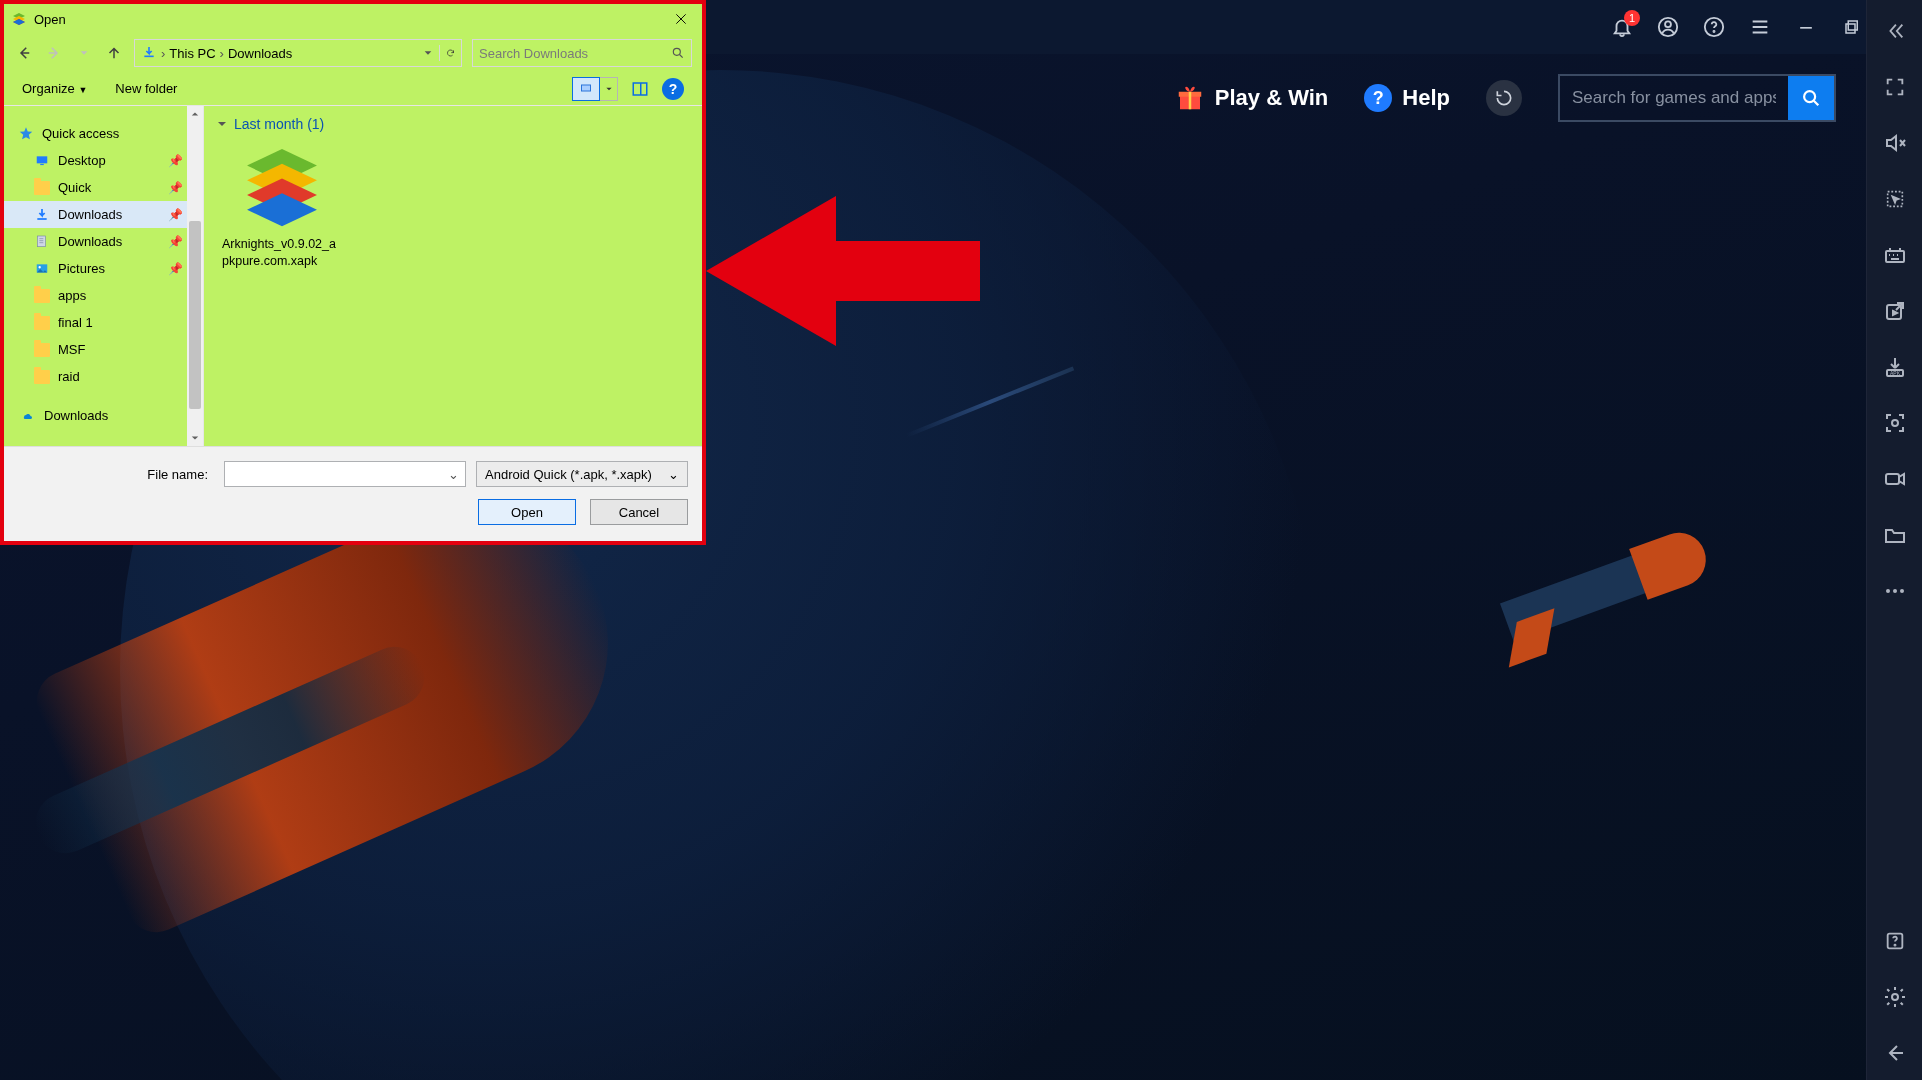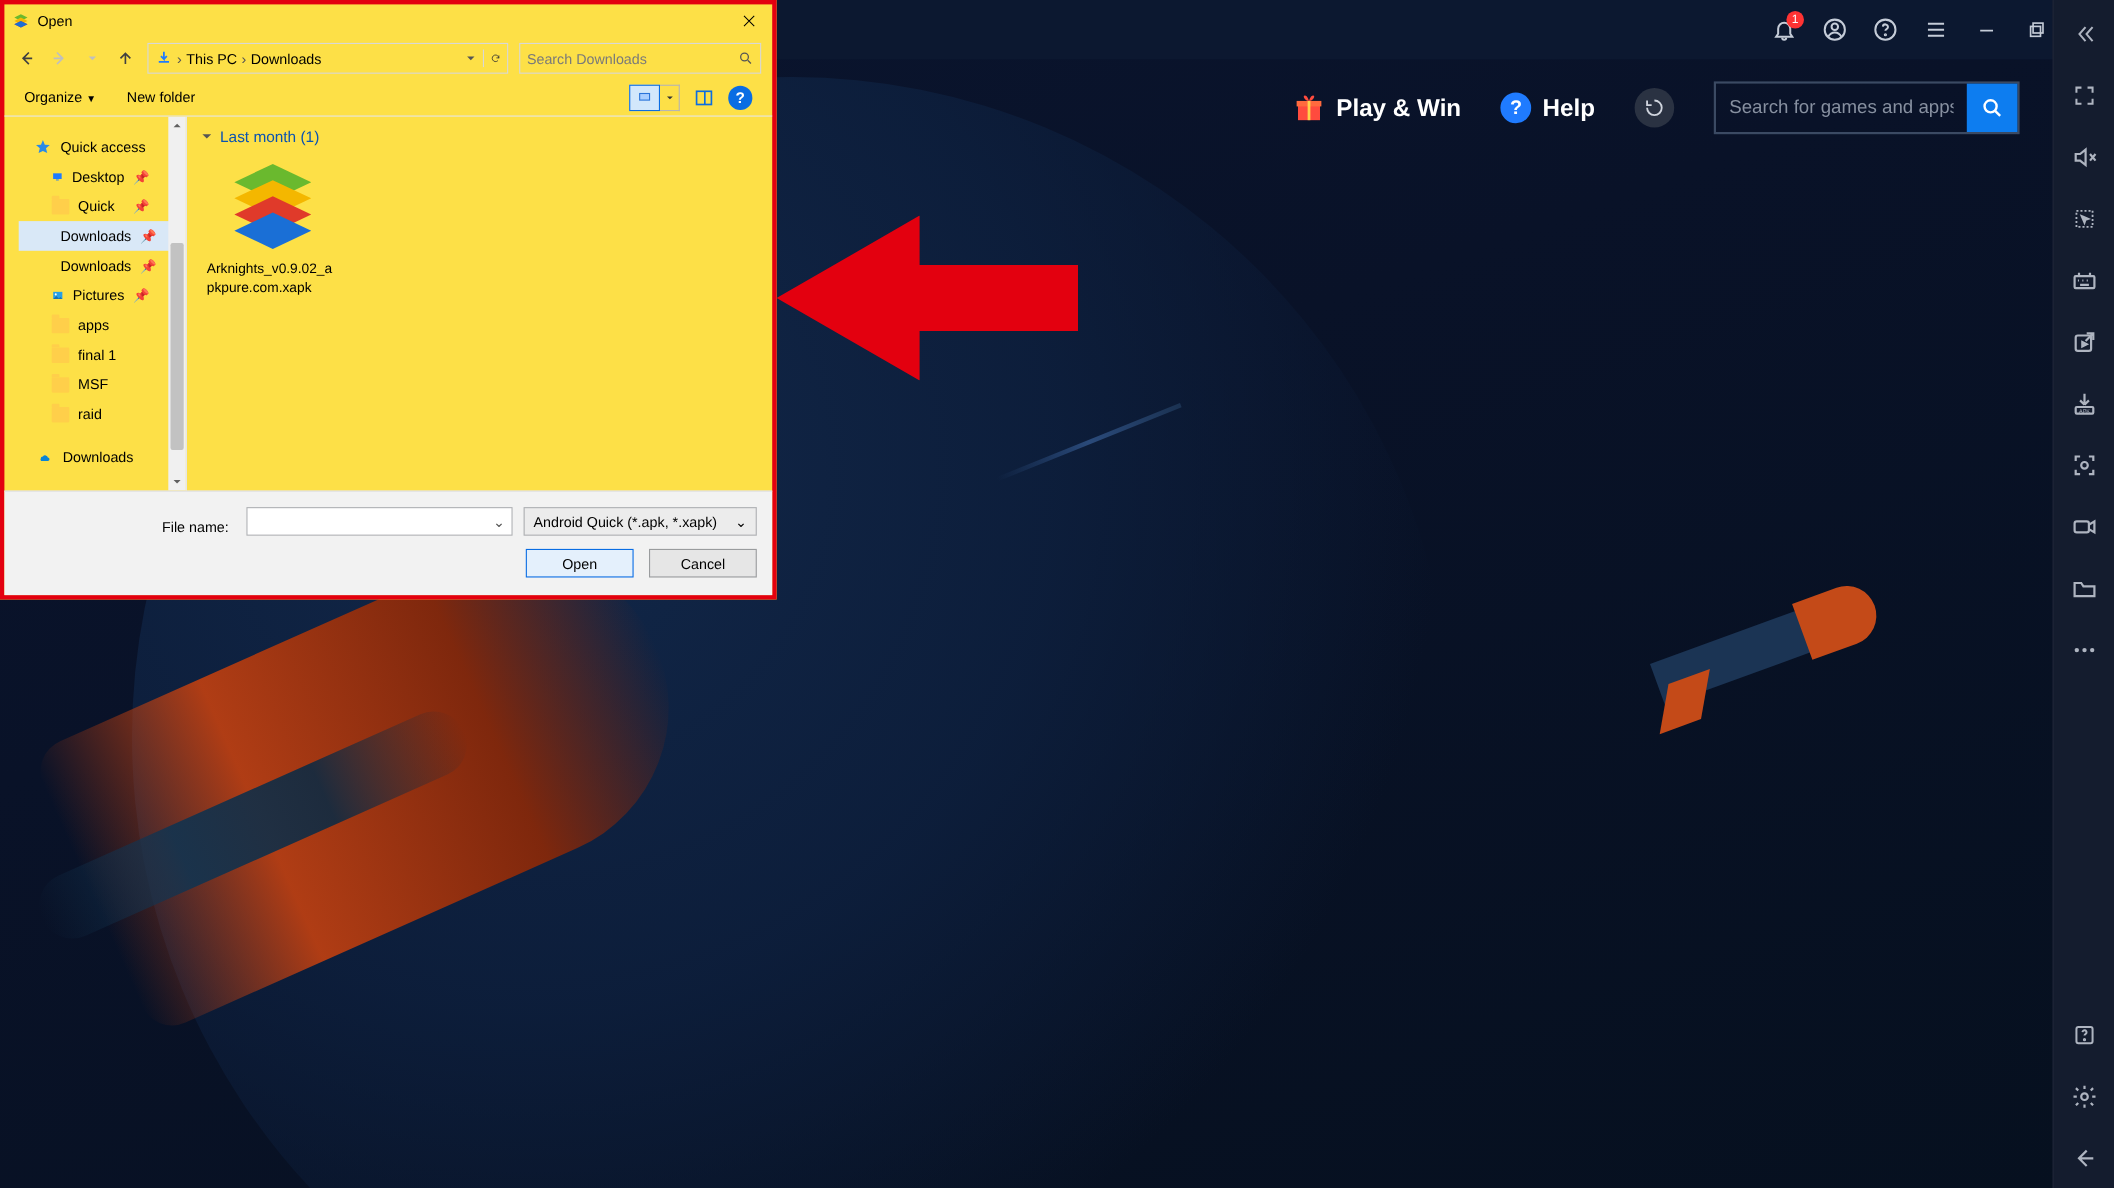--- a/index.html
+++ b/index.html
@@ -51,58 +51,58 @@
 .searchbox input::placeholder{color:#8790a0;}
 .searchbox .btn{width:46px;height:100%;background:#0d7df0;display:flex;align-items:center;justify-content:center;}
 
 .sidebar{position:absolute;right:0;top:0;bottom:0;width:56px;background:#141c2e;
   border-left:1px solid #1e2538;display:flex;flex-direction:column;align-items:center;gap:30px;padding-top:18px;color:#aeb4c0;}
 .sidebar .sicon{width:26px;height:26px;display:flex;align-items:center;justify-content:center;}
 .sidebar .spacer{flex:1;}
 
 .dialog{
   position:absolute; left:0; top:0; width:706px; height:545px;
-  background:#fde047; border:4px solid #e3000f;
+  background:#bef264; border:4px solid #e3000f;
   display:flex; flex-direction:column; font-size:13px; color:#000;
 }
 .dlg-title{height:30px;display:flex;align-items:center;padding:0 6px;gap:6px;}
 .dlg-title .close{margin-left:auto;width:30px;height:22px;display:flex;align-items:center;justify-content:center;}
 .dlg-title .bsicon{width:18px;height:18px;}
 .dlg-addr{height:38px;display:flex;align-items:center;gap:10px;padding:0 10px;}
 .dlg-addr .nav{width:20px;height:20px;color:#606060;display:flex;align-items:center;justify-content:center;}
 .dlg-addr .nav.disabled{color:#bfbfbf;}
 .dlg-addr .crumbwrap{flex:1;height:28px;border:1px solid #d8d8d8;display:flex;align-items:center;padding:0 6px;gap:4px;}
 .dlg-addr .crumbwrap .rf{margin-left:auto;display:flex;align-items:center;gap:6px;}
 .dlg-addr .searchwrap{width:220px;height:28px;border:1px solid #d8d8d8;display:flex;align-items:center;padding:0 6px;color:#7a7a7a;}
 .dlg-addr .searchwrap .mag{margin-left:auto;}
 .dlg-toolbar{height:34px;border-bottom:1px solid #e6e6e6;display:flex;align-items:center;padding:0 18px;gap:28px;}
 .dlg-toolbar .left{display:flex;align-items:center;gap:28px;}
 .dlg-toolbar .right{margin-left:auto;display:flex;align-items:center;gap:10px;}
 .dlg-toolbar .viewbtn{width:28px;height:24px;border:1px solid #0a6de3;background:#d2e7fb;display:flex;align-items:center;justify-content:center;}
 .dlg-toolbar .viewdd{width:18px;height:24px;border:1px solid #b5b5b5;border-left:none;display:flex;align-items:center;justify-content:center;}
 .dlg-toolbar .toggle{width:24px;height:24px;display:flex;align-items:center;justify-content:center;color:#0a6de3;}
 .dlg-toolbar .help{width:22px;height:22px;border-radius:50%;background:#0a6de3;color:#fff;display:flex;align-items:center;justify-content:center;font-size:14px;font-weight:700;}
 .dlg-body{flex:1;display:flex;min-height:0;}
-.tree{width:166px;border-right:1px solid #e6e6e6;padding:14px 13px;overflow:hidden;position:relative;}
+.tree{width:200px;border-right:1px solid #e6e6e6;padding:14px 0;overflow:hidden;position:relative;}
 .tree .scroll{position:absolute;right:0;top:0;bottom:0;width:16px;background:#f0f0f0;}
 .tree .thumb{position:absolute;right:2px;top:115px;width:12px;height:188px;background:#c2c2c2;border-radius:2px;}
 .tree .arrowshape{position:absolute;right:4px;width:8px;height:8px;color:#606060;}
 .tree ul{list-style:none;}
 .tree li{height:27px;display:flex;align-items:center;padding-left:14px;gap:8px;}
 .tree li.sub{padding-left:30px;}
 .tree li.sel{background:#d9e8f7;}
 .tree li .pin{margin-left:auto;margin-right:20px;color:#7a7a7a;font-size:12px;}
 .tree .folder{width:16px;height:14px;background:#ffcf4a;border-radius:1px;position:relative;}
 .tree .folder::before{content:"";position:absolute;top:-3px;left:0;width:7px;height:3px;background:#ffcf4a;border-radius:1px 1px 0 0;}
 .filearea{flex:1;padding:10px 16px 0 12px;}
 .grp-head{color:#0a53b1;font-size:14px;display:flex;align-items:center;gap:6px;margin-bottom:6px;}
 .tile{width:120px;display:flex;flex-direction:column;align-items:center;text-align:left;gap:6px;font-size:12.5px;margin-left:6px;}
 .tile .bsbig{width:92px;height:92px;}
 .dlg-footer{background:#f2f2f2;border-top:1px solid #dedede;padding:14px 14px 16px 14px;}
-.dlg-footer .row1{display:flex;align-items:flex-end;gap:10px;margin-bottom:12px;}
+.dlg-footer .row1{display:flex;align-items:center;gap:10px;margin-bottom:12px;}
 .dlg-footer .row1 label{width:196px;text-align:right;padding-right:6px;}
 .dlg-footer .row1 .combo{flex:1;height:26px;border:1px solid #aeb0b3;background:#fff;display:flex;align-items:center;padding:0 6px;}
 .dlg-footer .row1 .combo .dd{margin-left:auto;color:#555;}
 .dlg-footer .row1 .filter{width:212px;height:26px;border:1px solid #aeb0b3;background:#ececec;display:flex;align-items:center;padding:0 8px;}
 .dlg-footer .row2{display:flex;justify-content:flex-end;gap:14px;}
 .btnw{width:98px;height:26px;border:1px solid #9a9c9e;background:#e6e6e6;display:flex;align-items:center;justify-content:center;}
 .btnw.primary{border:1px solid #0a6de3;background:#e4f0fc;}
 
 .red-arrow{position:absolute;left:706px;top:196px;width:274px;height:150px;}
 

